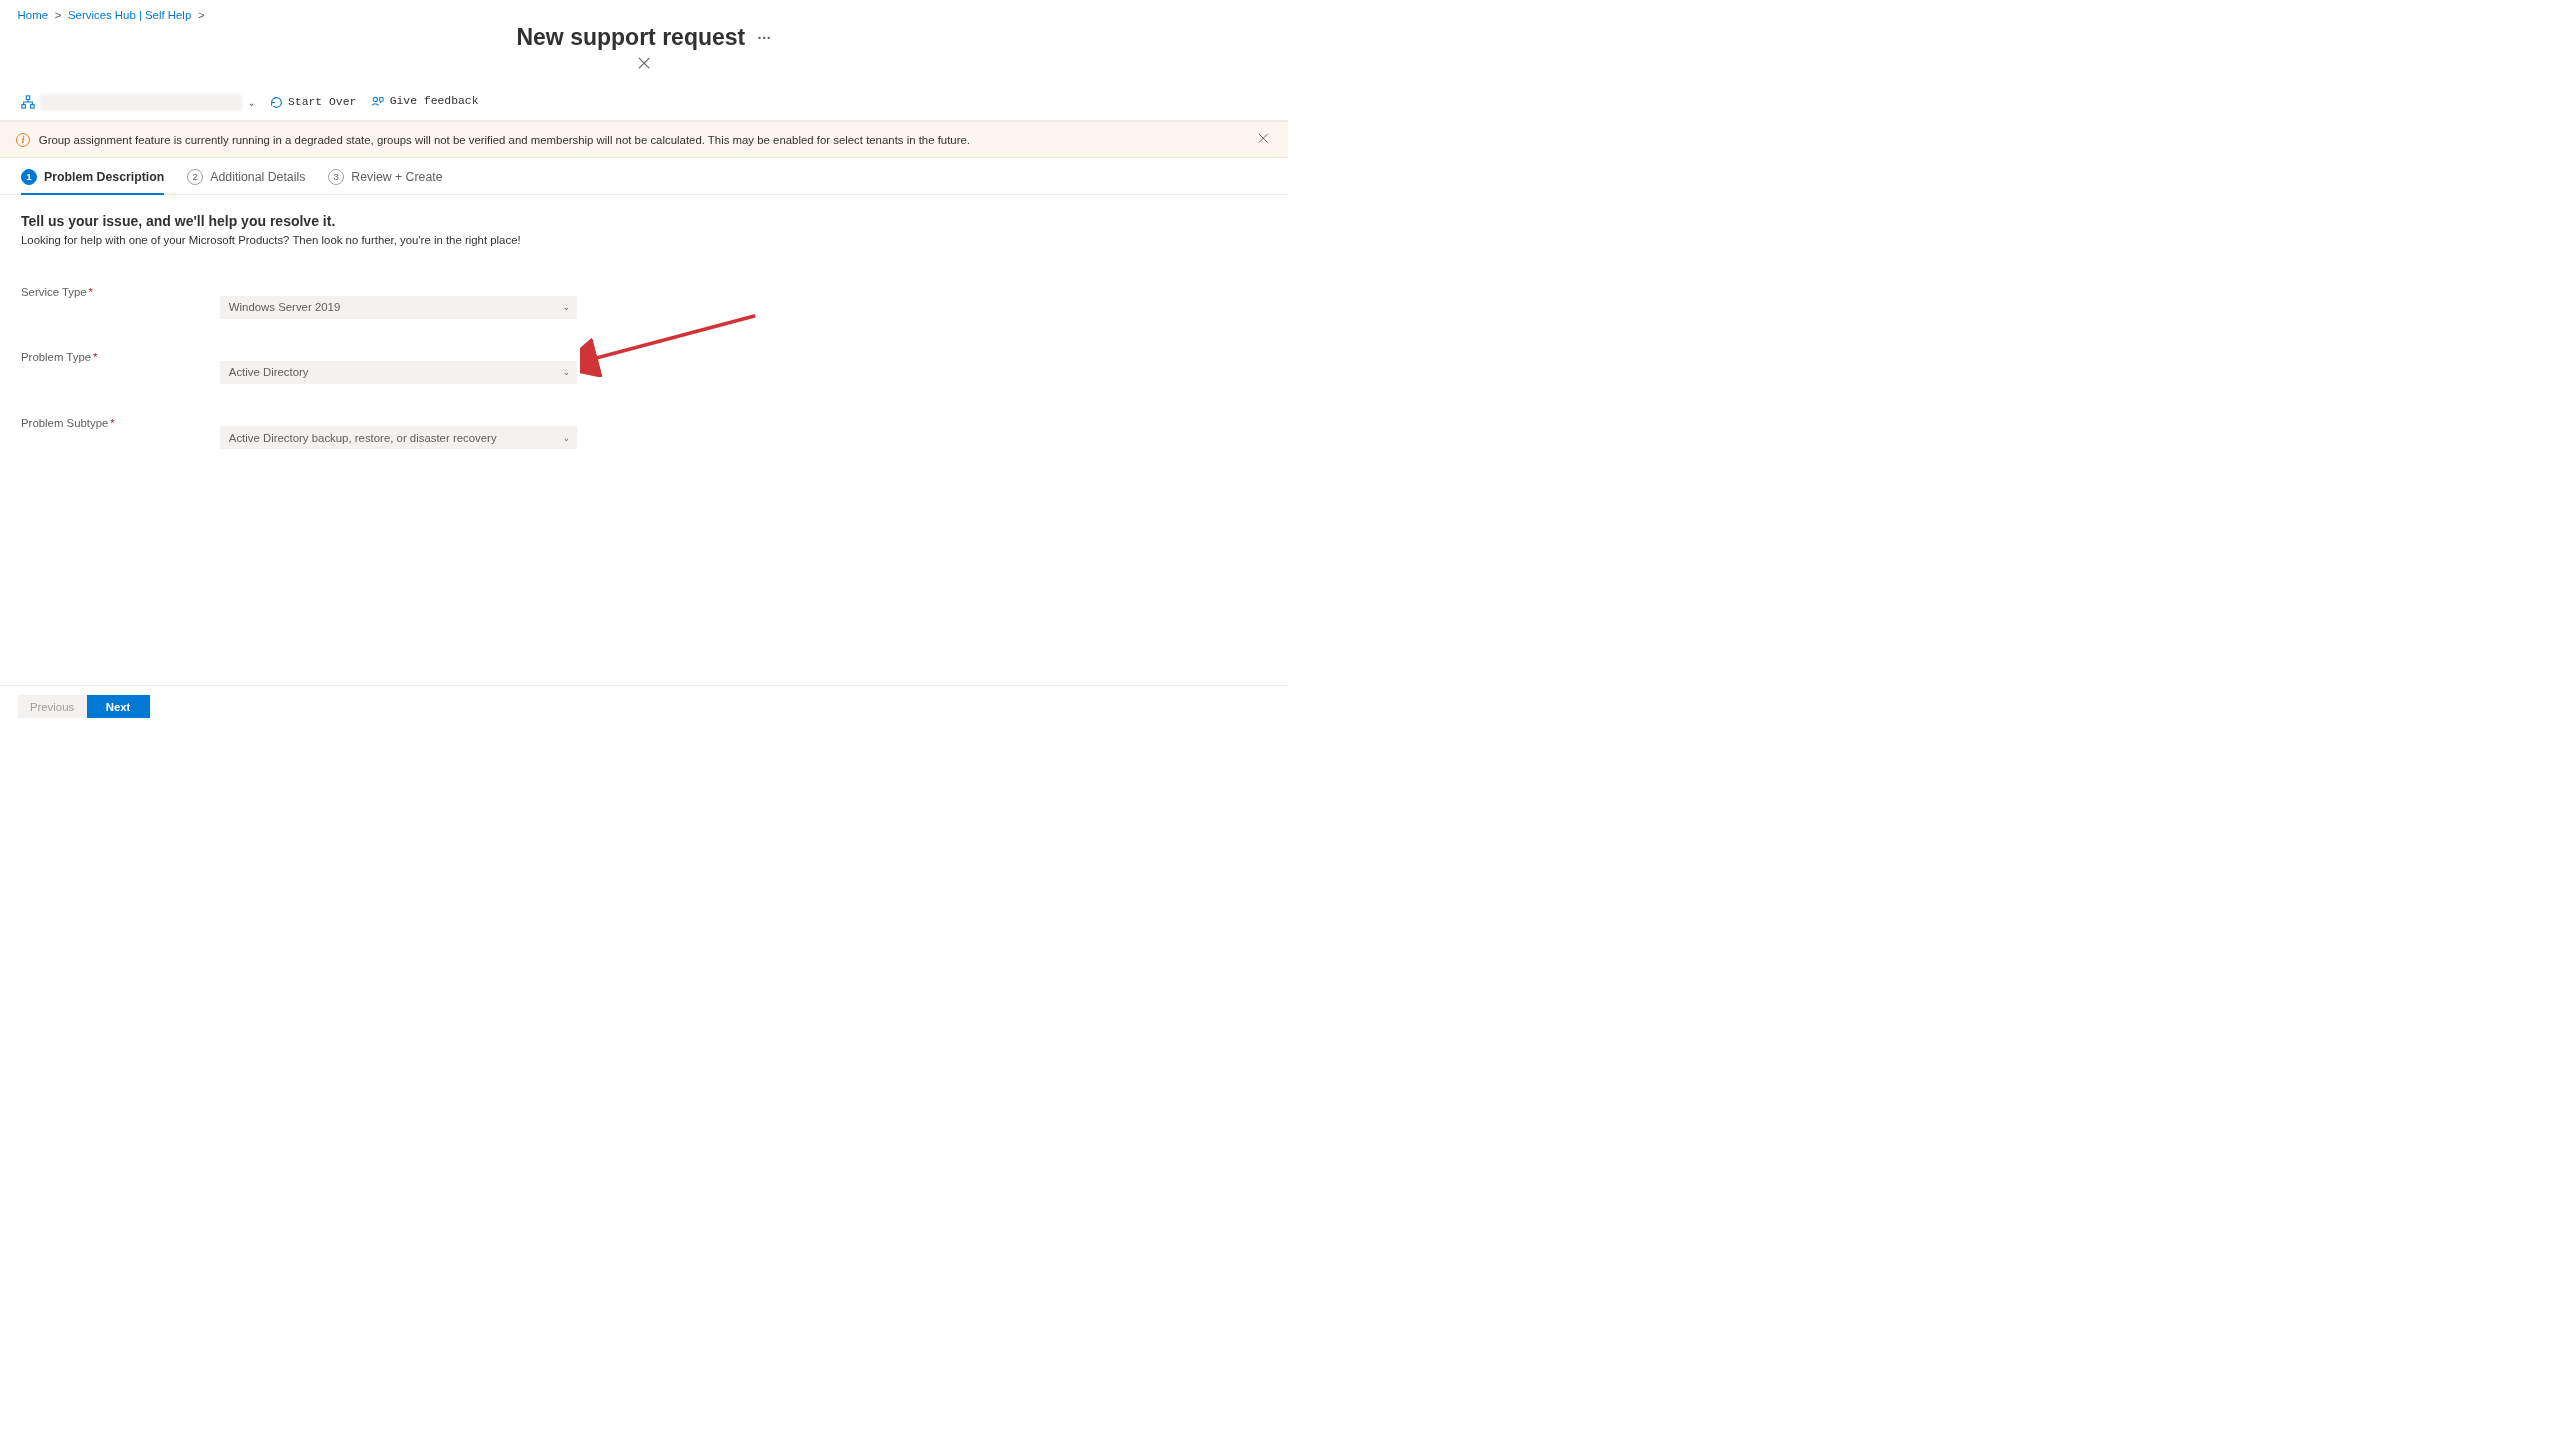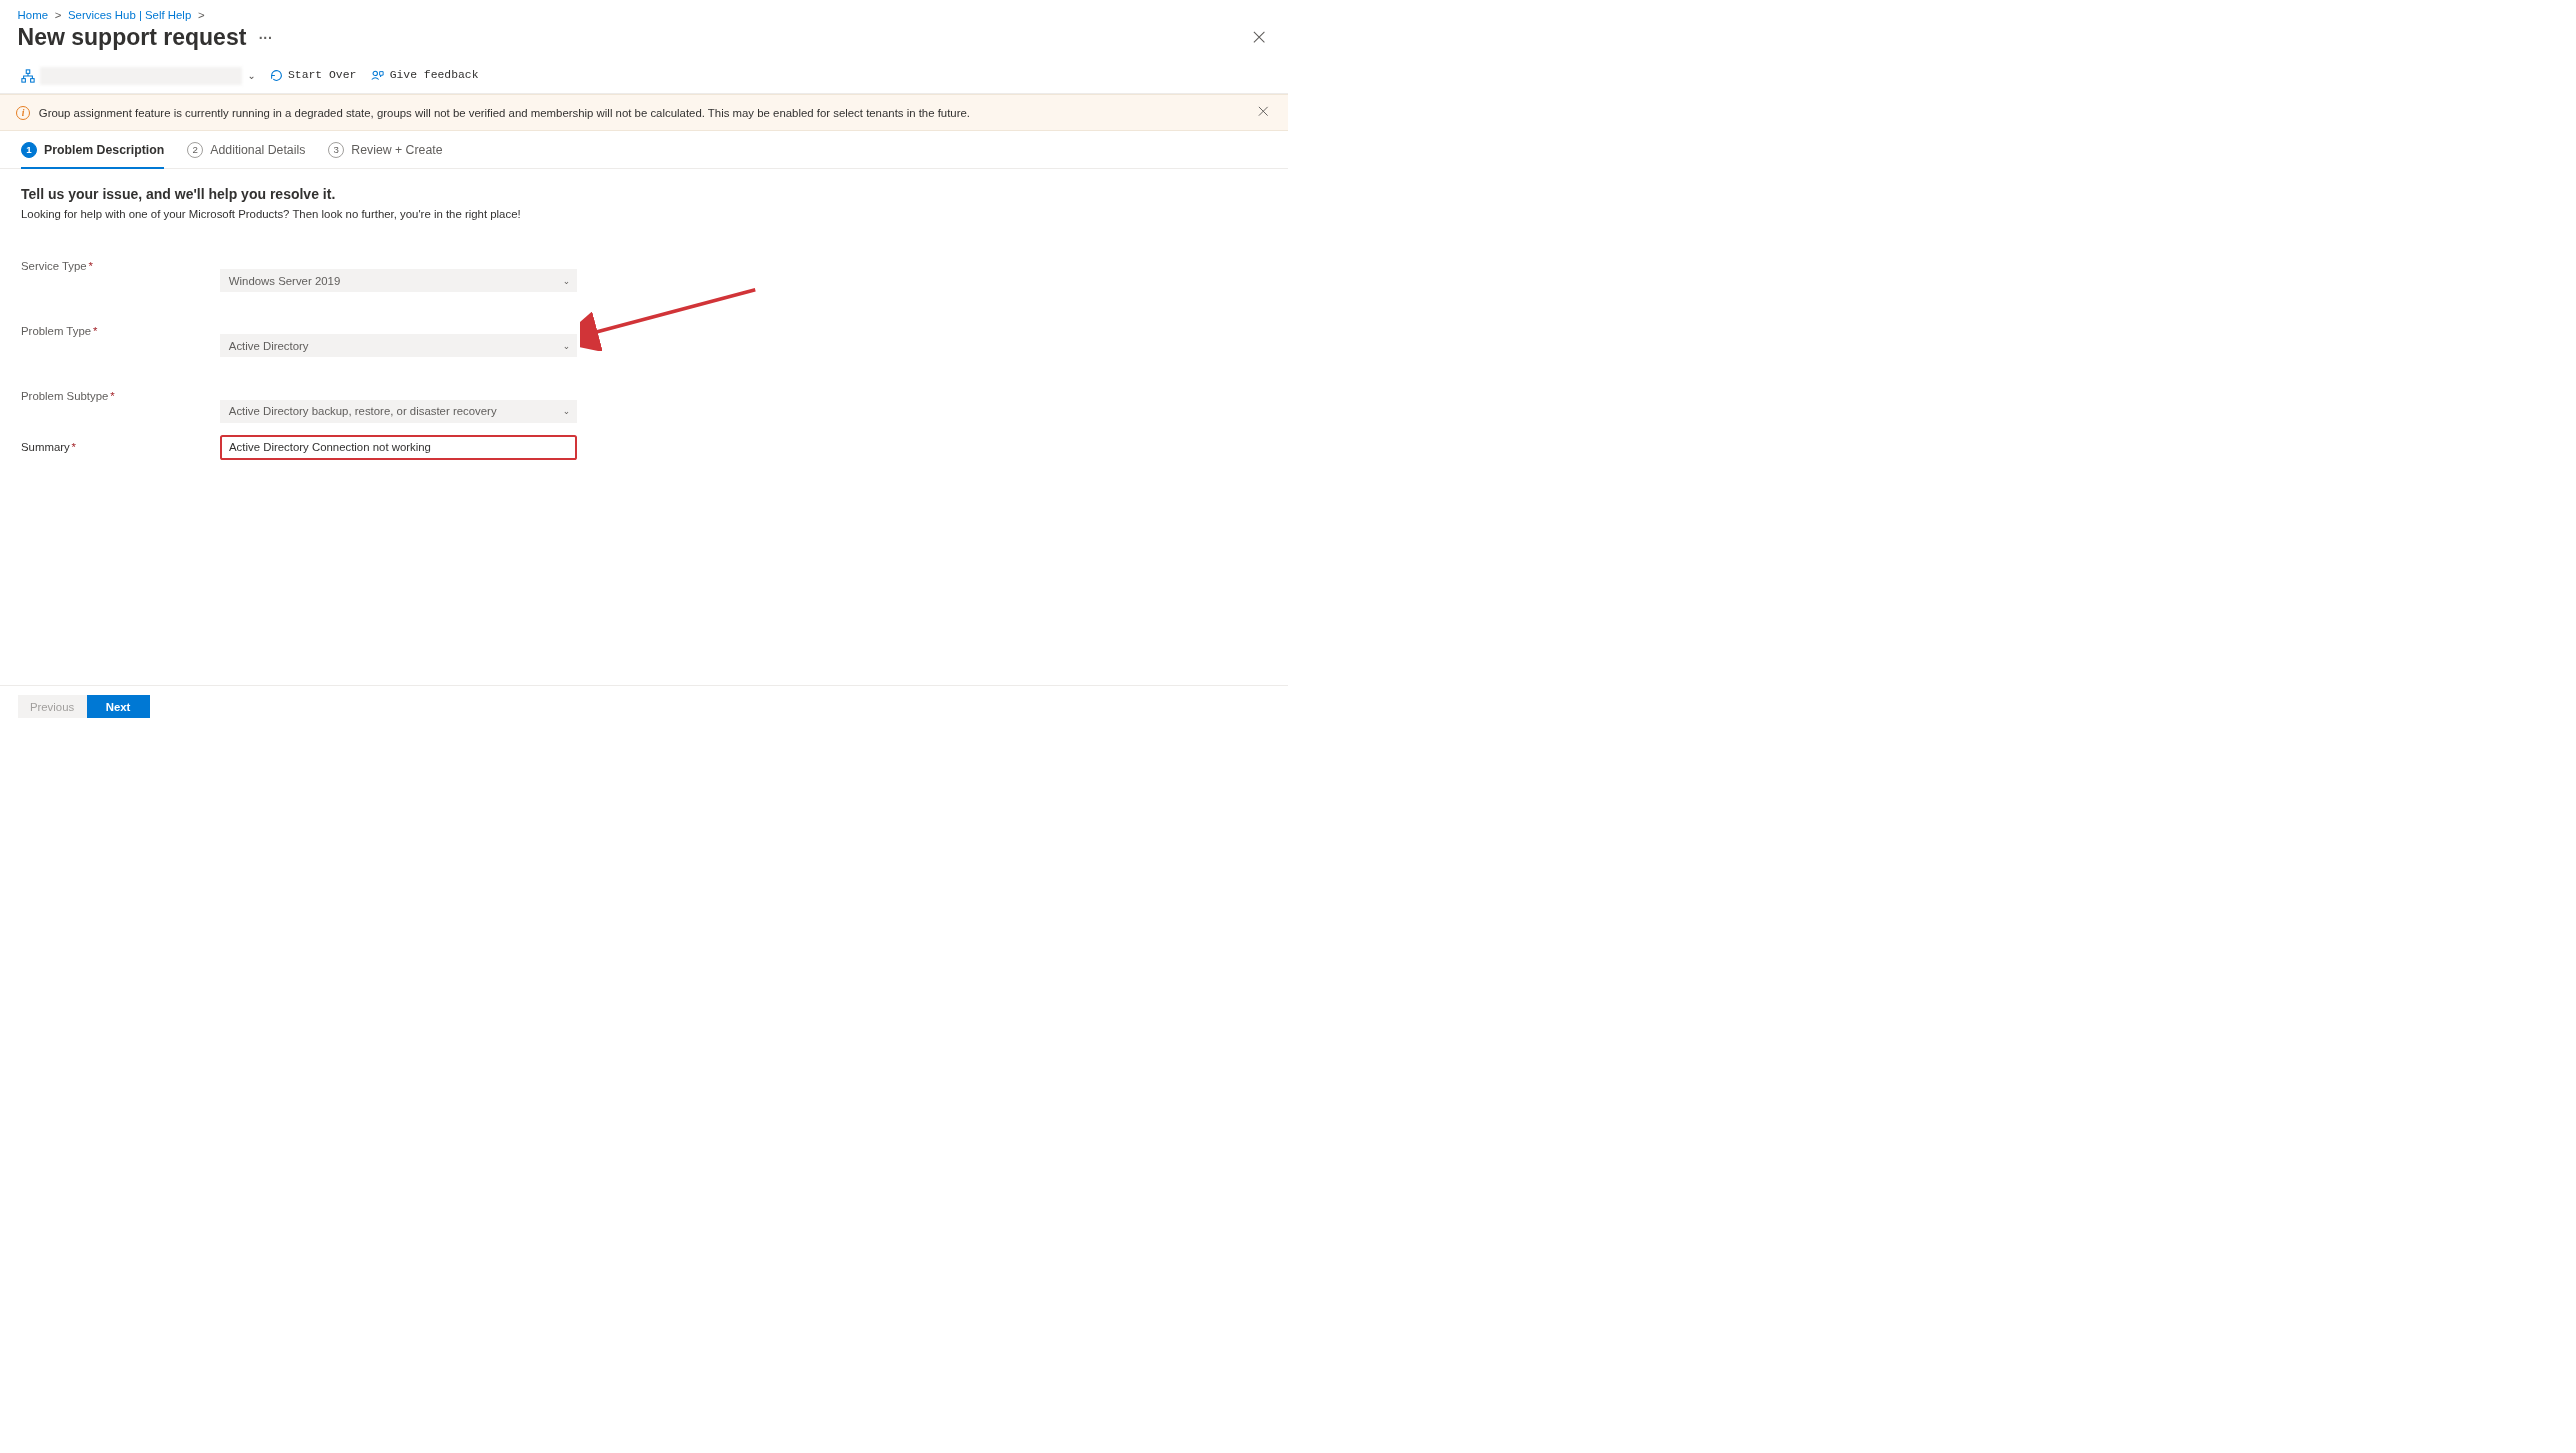--- a/index.html
+++ b/index.html
@@ -16,20 +16,21 @@
     padding: 8.8px 17.6px 3.5px 17.6px;
     font-size: 11.4px;
   }
   .breadcrumb a { color: #0078d4; text-decoration: none; }
   .breadcrumb-sep { color: #605e5c; margin: 0 3.5px; }
   .page-title-row {
     display: flex;
     align-items: center;
     justify-content: space-between;
     padding: 0 17.6px 12.3px 17.6px;
+    flex-direction: column;
   }
   .page-title {
     font-size: 23px;
     font-weight: 600;
     color: #323130;
     display: flex;
     align-items: center;
     gap: 12.3px;
   }
   .page-title-dots { color: #605e5c; font-size: 14px; cursor: pointer; }
@@ -318,28 +319,20 @@
   <div class="form-row">
     <div class="form-label">
       <span>Problem Subtype</span><span class="req">*</span>
     </div>
     <div class="select-ro">
       <span>Active Directory backup, restore, or disaster recovery</span>
       <span class="chev">⌄</span>
     </div>
   </div>
 
-  <div class="form-row">
-    <div class="form-label" style="color:#323130">
-      <span>Summary</span><span class="req">*</span>
-    </div>
-    <div class="summary-input-wrap">
-      <input class="summary-input" value="Active Directory Connection not working" style="">
-    </div>
-  </div>
 
   <svg class="arrow-svg" width="193" height="70" viewBox="0 0 220 80">
     <defs>
       <marker id="ah" markerWidth="12" markerHeight="12" refX="2" refY="6" orient="auto">
         <path d="M0 0 L12 6 L0 12 Z" fill="#d13438"></path>
       </marker>
     </defs>
     <line x1="200" y1="10" x2="12" y2="60" stroke="#d13438" stroke-width="4" marker-end="url(#ah)"></line>
   </svg>
 </div>

